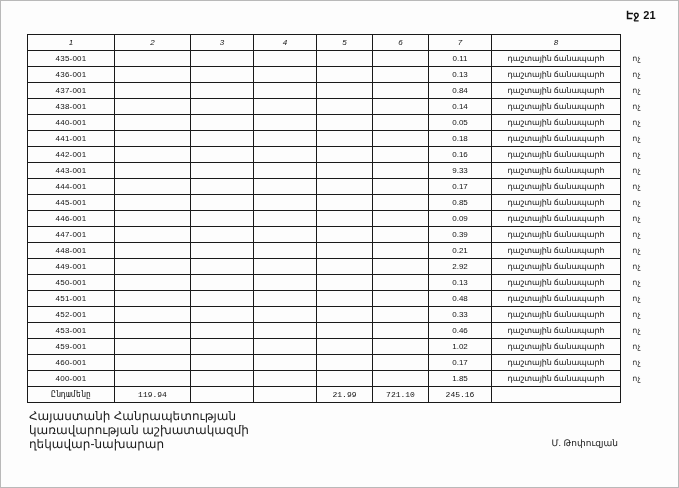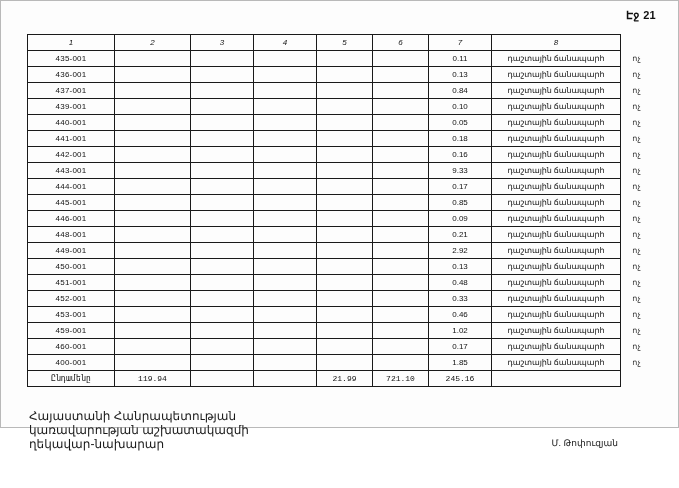--- a/index.html
+++ b/index.html
@@ -12,21 +12,21 @@
     background: #ffffff;
     font-family: "Liberation Sans", sans-serif;
     color: #111;
     position: relative;
     overflow: hidden;
   }
   .page {
     position: absolute;
     left: 0; top: 0;
     width: 679px;
-    height: 428px;
+    height: 488px;
     border: 1px solid #b9b9b9;
     box-sizing: border-box;
     background: #fdfdfd;
   }
   .page-number {
     position: absolute;
     right: 22px;
     top: 8px;
     font-size: 11px;
     font-weight: bold;
@@ -153,27 +153,27 @@
           <td class="c2 num-cell"></td>
           <td class="c3 num-cell"></td>
           <td class="c4 num-cell"></td>
           <td class="c5 num-cell"></td>
           <td class="c6 num-cell"></td>
           <td class="c7 num-cell">0.84</td>
           <td class="c8 desc-cell">դաշտային ճանապարհ</td>
           <td class="c9 tail-cell">ոչ</td>
         </tr>
         <tr>
-          <td class="c1 code-cell">439-001</td>
-          <td class="c2 num-cell"></td>
-          <td class="c3 num-cell"></td>
-          <td class="c4 num-cell"></td>
-          <td class="c5 num-cell"></td>
-          <td class="c6 num-cell"></td>
-          <td class="c7 num-cell">0.10</td>
+          <td class="c1 code-cell">438-001</td>
+          <td class="c2 num-cell"></td>
+          <td class="c3 num-cell"></td>
+          <td class="c4 num-cell"></td>
+          <td class="c5 num-cell"></td>
+          <td class="c6 num-cell"></td>
+          <td class="c7 num-cell">0.14</td>
           <td class="c8 desc-cell">դաշտային ճանապարհ</td>
           <td class="c9 tail-cell">ոչ</td>
         </tr>
         <tr>
           <td class="c1 code-cell">440-001</td>
           <td class="c2 num-cell"></td>
           <td class="c3 num-cell"></td>
           <td class="c4 num-cell"></td>
           <td class="c5 num-cell"></td>
           <td class="c6 num-cell"></td>
@@ -237,20 +237,31 @@
           <td class="c9 tail-cell">ոչ</td>
         </tr>
         <tr>
           <td class="c1 code-cell">446-001</td>
           <td class="c2 num-cell"></td>
           <td class="c3 num-cell"></td>
           <td class="c4 num-cell"></td>
           <td class="c5 num-cell"></td>
           <td class="c6 num-cell"></td>
           <td class="c7 num-cell">0.09</td>
+          <td class="c8 desc-cell">դաշտային ճանապարհ</td>
+          <td class="c9 tail-cell">ոչ</td>
+        </tr>
+        <tr>
+          <td class="c1 code-cell">447-001</td>
+          <td class="c2 num-cell"></td>
+          <td class="c3 num-cell"></td>
+          <td class="c4 num-cell"></td>
+          <td class="c5 num-cell"></td>
+          <td class="c6 num-cell"></td>
+          <td class="c7 num-cell">0.39</td>
           <td class="c8 desc-cell">դաշտային ճանապարհ</td>
           <td class="c9 tail-cell">ոչ</td>
         </tr>
         <tr>
           <td class="c1 code-cell">448-001</td>
           <td class="c2 num-cell"></td>
           <td class="c3 num-cell"></td>
           <td class="c4 num-cell"></td>
           <td class="c5 num-cell"></td>
           <td class="c6 num-cell"></td>

